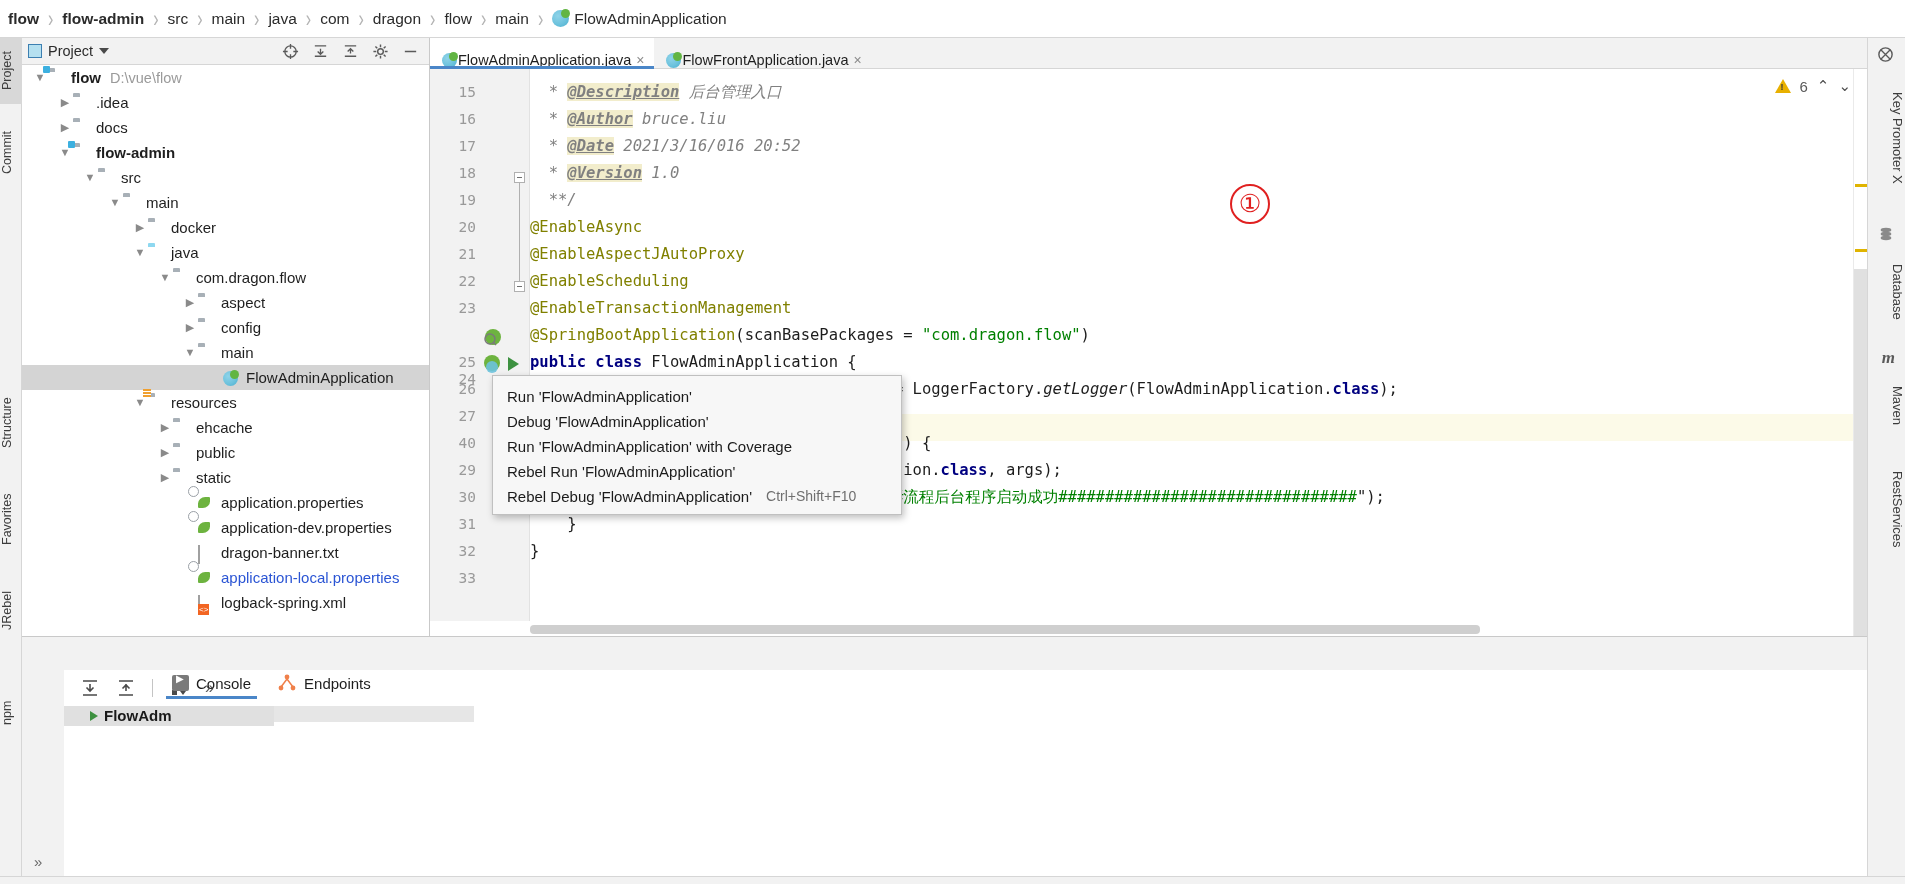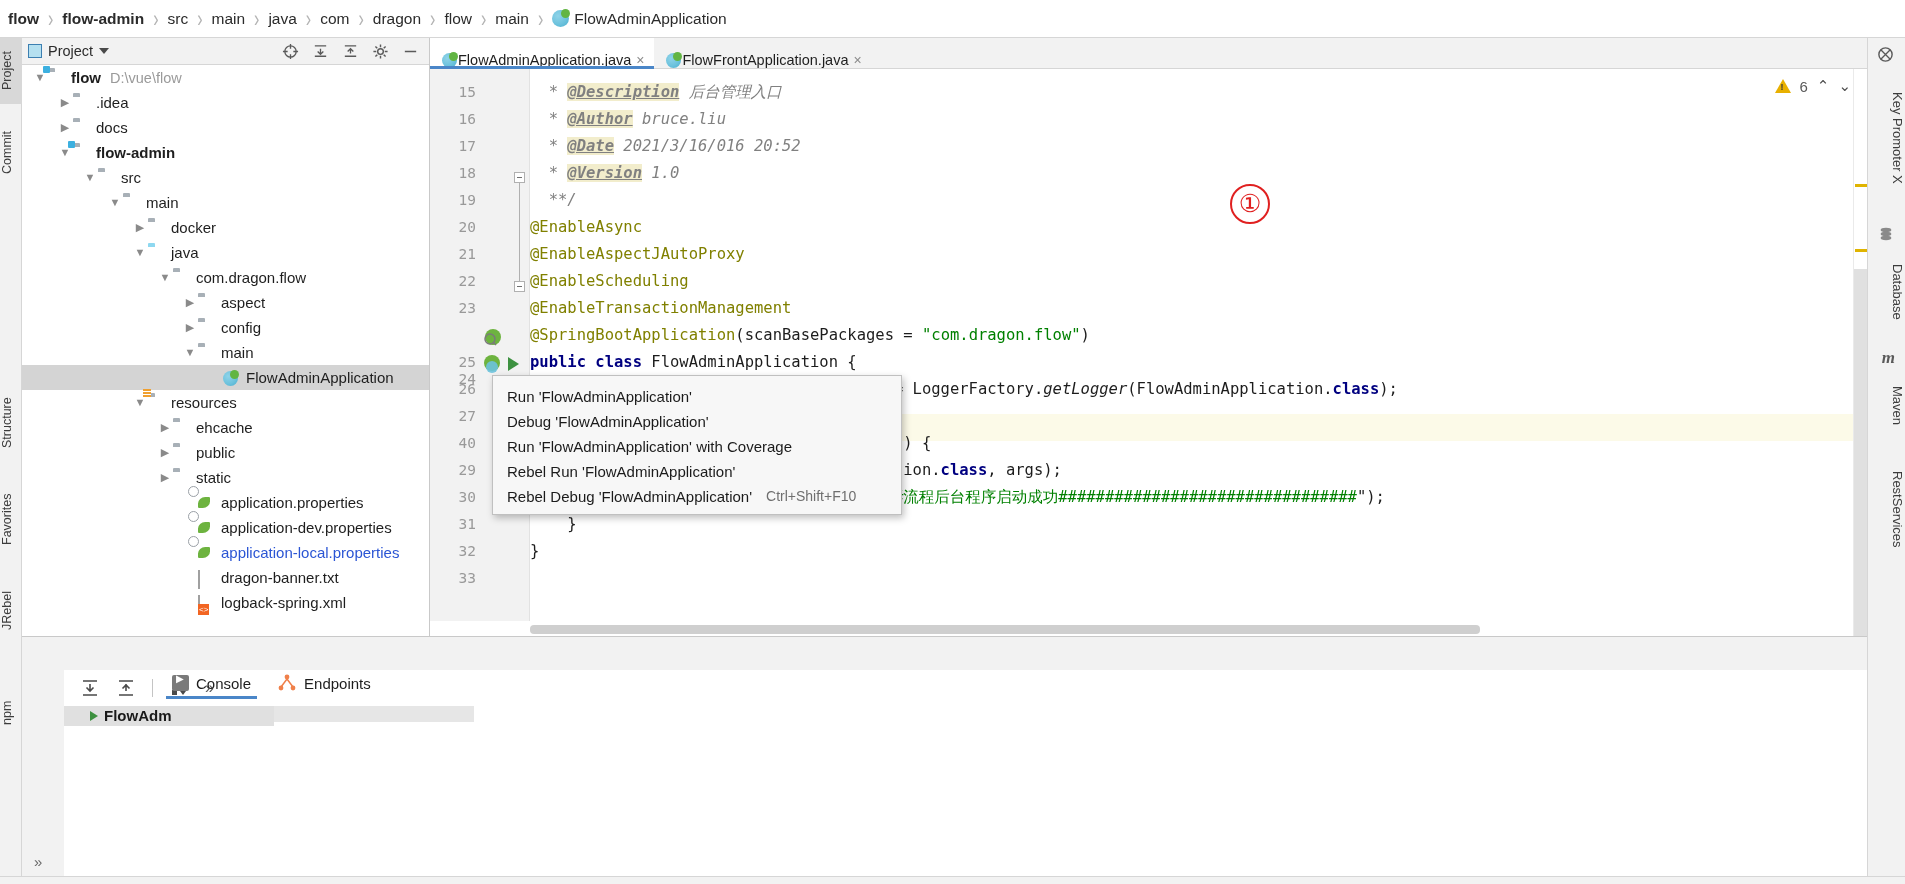--- a/index.html
+++ b/index.html
@@ -372,28 +372,28 @@
         </div>
         <div class="trow">
           <span style="display:inline-block;flex:none;width:160px;"></span>
           <span class="arrow"></span>
           <span class="fico"><span class="spring-ico"></span></span>
           <span class="tlabel">application-dev.properties</span>
         </div>
         <div class="trow">
           <span style="display:inline-block;flex:none;width:160px;"></span>
           <span class="arrow"></span>
+          <span class="fico"><span class="txt-ico"></span></span>
+          <span class="tlabel">dragon-banner.txt</span>
+        </div>
+        <div class="trow">
+          <span style="display:inline-block;flex:none;width:160px;"></span>
+          <span class="arrow"></span>
           <span class="fico"><span class="spring-ico"></span></span>
           <span class="tlabel blue">application-local.properties</span>
-        </div>
-        <div class="trow">
-          <span style="display:inline-block;flex:none;width:160px;"></span>
-          <span class="arrow"></span>
-          <span class="fico"><span class="txt-ico"></span></span>
-          <span class="tlabel">dragon-banner.txt</span>
         </div>
         <div class="trow">
           <span style="display:inline-block;flex:none;width:160px;"></span>
           <span class="arrow"></span>
           <span class="fico"><span class="xml-ico"></span></span>
           <span class="tlabel">logback-spring.xml</span>
         </div>
       </div>
   </div>
 

